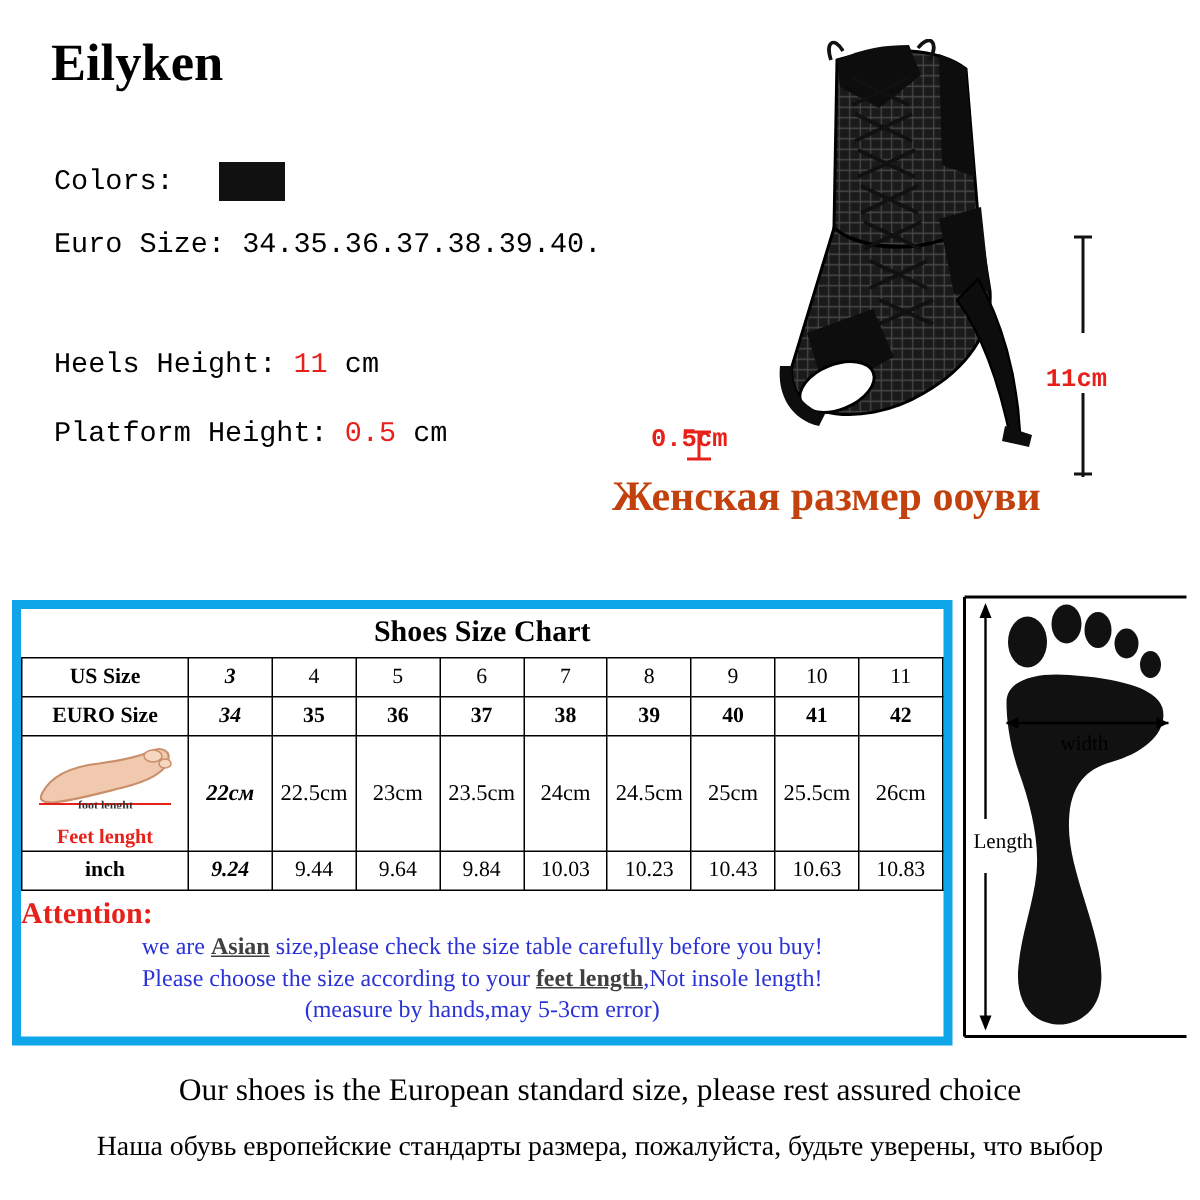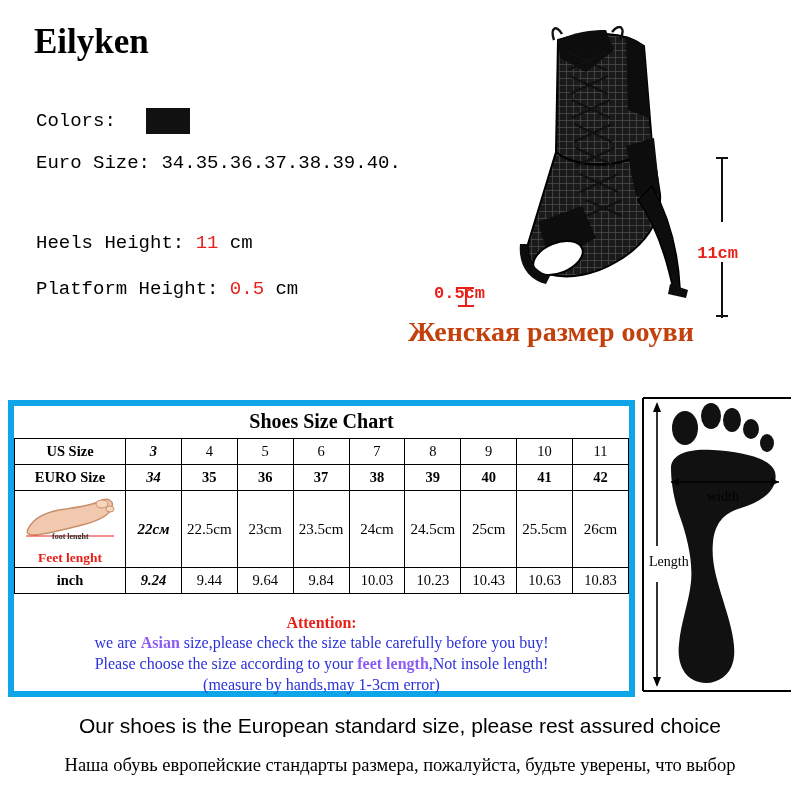--- a/index.html
+++ b/index.html
@@ -166,35 +166,34 @@
     color: #e8201a;
     font-family: "Liberation Serif", serif;
   }
   .foot-cell .foot-mini {
     position: absolute;
     left: 50%;
     top: 4px;
     transform: translateX(-50%);
   }
   .attention {
-    text-align: center;
-    font-family: "Liberation Serif", serif;
-    font-weight: bold;
-    font-size: 16px;
+    font-family: "Liberation Serif", serif;
+    font-weight: bold;
+    font-size: 20px;
     color: #e8201a;
-    margin-top: 20px;
+    margin-top: 4px;
   }
   .note {
     text-align: center;
     font-family: "Liberation Serif", serif;
     font-size: 16px;
     color: #2b32d6;
     line-height: 21px;
   }
-  .note .hl { color: #8b5cf6; font-weight: bold; }
+  .note .hl { color: #404040; font-weight: bold; text-decoration: underline; }
 
   
   .foot-box {
     position: absolute;
     left: 641px;
     top: 396px;
     width: 152px;
     height: 297px;
   }
   .width-label {
@@ -213,21 +212,21 @@
     font-size: 14px;
     color: #000;
   }
 
   
   .foot-en {
     position: absolute;
     left: 0; right: 0;
     top: 714px;
     text-align: center;
-    font-family: Liberation Sans, sans-serif;
+    font-family: Liberation Serif, serif;
     font-size: 21px;
     color: #000;
   }
   .foot-ru {
     position: absolute;
     left: 0; right: 0;
     top: 755px;
     text-align: center;
     font-family: "Liberation Serif", serif;
     font-size: 18.5px;
@@ -395,21 +394,21 @@
       </table>
 
     <div class="attention">Attention:</div>
     <div class="note">
       <div>
         <span>we are </span><span class="hl">Asian</span><span> size,please check the size table carefully before you buy!</span>
       </div>
       <div>
         <span>Please choose the size according to your </span><span class="hl">feet length</span><span>,Not insole length!</span>
       </div>
-      <div>(measure by hands,may 1-3cm error)</div>
+      <div>(measure by hands,may 5-3cm error)</div>
     </div>
   </div>
 
   <div class="foot-box">
     <svg width="152" height="297" viewBox="0 0 152 297">
 
       <line x1="2" y1="2" x2="2" y2="295" stroke="#000" stroke-width="2"></line>
       <line x1="2" y1="2" x2="150" y2="2" stroke="#000" stroke-width="2"></line>
       <line x1="2" y1="295" x2="150" y2="295" stroke="#000" stroke-width="2"></line>
 

